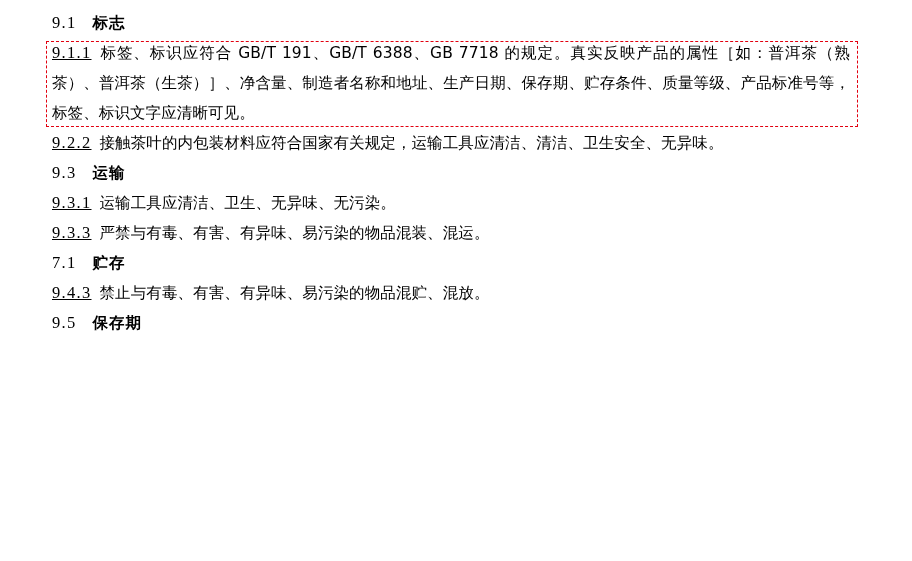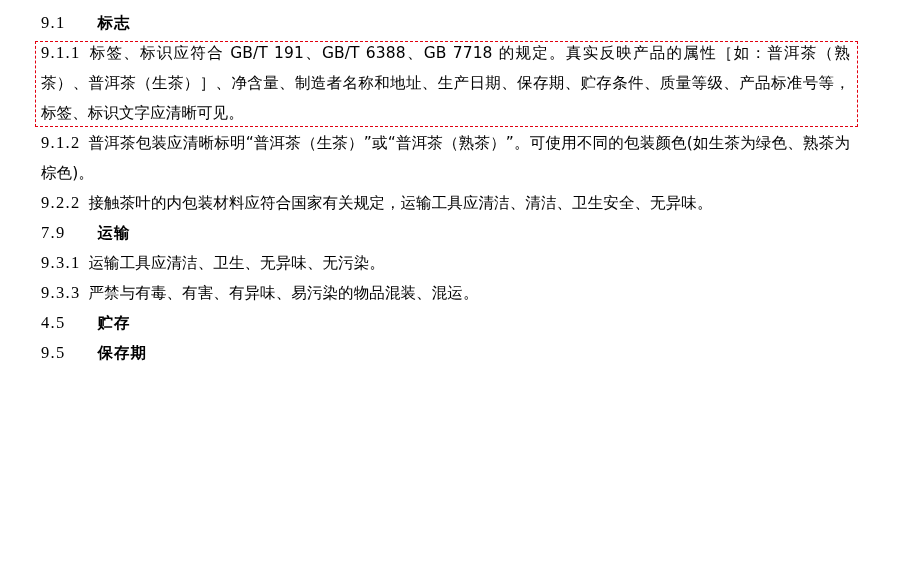--- a/index.html
+++ b/index.html
@@ -12,53 +12,53 @@
     height: 561px;
     font-family: "Liberation Serif", "DejaVu Serif", serif;
     color: #000000;
     overflow: hidden;
   }
   .page {
     position: relative;
     width: 912px;
     height: 561px;
     box-sizing: border-box;
-    padding: 8px 62px 0 41px;
+    padding: 8px 62px 0 52px;
   }
   .heading {
     display: flex;
     align-items: baseline;
     font-size: 16.5px;
     line-height: 30px;
     font-weight: bold;
     letter-spacing: 0.2px;
   }
   .heading .num {
     font-family: "Liberation Serif", serif;
     font-weight: normal;
     letter-spacing: 1.3px;
     margin-right: 16px;
   }
   .heading .txt {
     font-family: "DejaVu Sans", sans-serif;
     font-weight: bold;
     font-size: 15.5px;
     letter-spacing: 1px;
-    margin-left: 16px;
   }
   .para {
     font-size: 16.5px;
     line-height: 30px;
     text-align: justify;
     text-justify: inter-ideograph;
     letter-spacing: 0.1px;
   }
   .para .num {
     letter-spacing: 1.3px;
     margin-right: 8px;
+    text-decoration: underline;
   }
   .cn {
     font-family: "DejaVu Sans", sans-serif;
     font-size: 15.5px;
   }
   
   .highlight {
     position: relative;
   }
   .highlight::before {
@@ -79,50 +79,50 @@
 
   <div class="heading">
     <span class="num">9.1</span>
     <span class="txt">标志</span>
   </div>
 
   <div class="para highlight">
     <span class="num">9.1.1</span><span class="cn">标签、标识应符合 GB/T 191、GB/T 6388、GB 7718 的规定。真实反映产品的属性［如：普洱茶（熟茶）、普洱茶（生茶）］、净含量、制造者名称和地址、生产日期、保存期、贮存条件、质量等级、产品标准号等，标签、标识文字应清晰可见。</span>
   </div>
 
-  <div class="para">
-    <span class="num">9.1.2</span><span class="cn">普洱茶包装应清晰标明“普洱茶（生茶）”或“普洱茶（熟茶）”。可使用不同的包装颜色(如生茶为绿色、熟茶为棕色)。</span>
-  </div>
 
 
 
   <div class="para">
     <span class="num">9.2.2</span><span class="cn">接触茶叶的内包装材料应符合国家有关规定，运输工具应清洁、清洁、卫生安全、无异味。</span>
   </div>
 
   <div class="heading">
-    <span class="num">7.9</span>
+    <span class="num">9.3</span>
     <span class="txt">运输</span>
   </div>
 
   <div class="para">
     <span class="num">9.3.1</span><span class="cn">运输工具应清洁、卫生、无异味、无污染。</span>
   </div>
 
 
   <div class="para">
     <span class="num">9.3.3</span><span class="cn">严禁与有毒、有害、有异味、易污染的物品混装、混运。</span>
   </div>
 
   <div class="heading">
-    <span class="num">4.5</span>
+    <span class="num">7.1</span>
     <span class="txt">贮存</span>
   </div>
 
 
 
+  <div class="para">
+    <span class="num">9.4.3</span><span class="cn">禁止与有毒、有害、有异味、易污染的物品混贮、混放。</span>
+  </div>
 
   <div class="heading">
     <span class="num">9.5</span>
     <span class="txt">保存期</span>
   </div>
 
 </div>
 
 </body></html>

